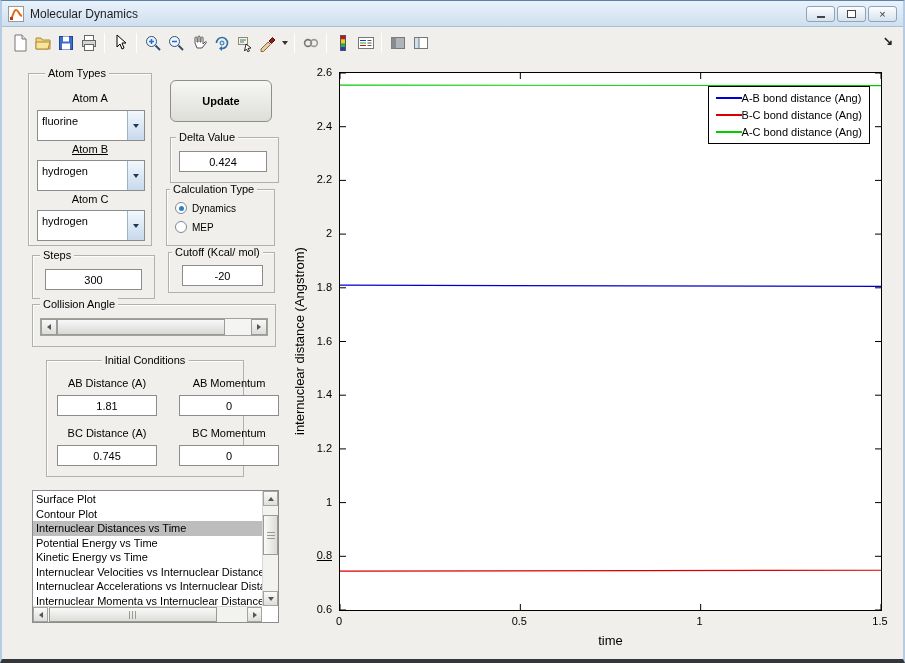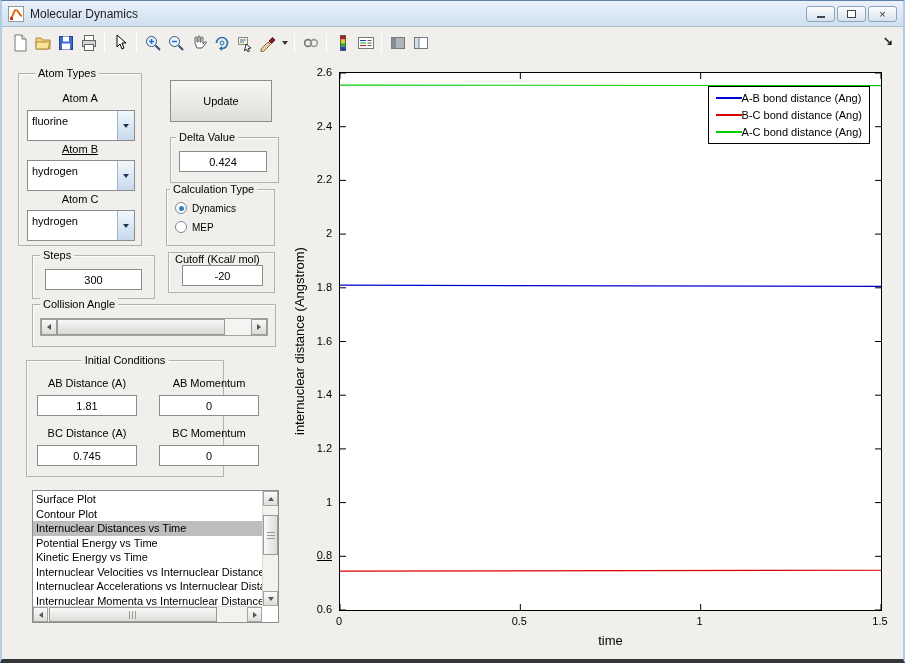--- a/index.html
+++ b/index.html
@@ -44,23 +44,23 @@
   .lbl { position:absolute; font-size:11px; text-align:center; }
   .field {
     position:absolute; height:21px; background:#fff; border:1px solid #8c8c8c;
     font-family:"Liberation Sans",sans-serif; font-size:11px; text-align:center; color:#000;
   }
   .combo { position:absolute; height:31px; background:#fff; border:1px solid #8c8c8c; display:flex; }
   .combo-text { flex:1; font-size:11px; padding:4px 0 0 4px; white-space:nowrap; overflow:hidden; }
   .combo-btn { width:17px; background:linear-gradient(#f2f8fd,#c7d9ec); border-left:1px solid #9fb4c9; display:flex; align-items:center; justify-content:center; }
   .combo-arr { width:0;height:0;border-left:3.5px solid transparent;border-right:3.5px solid transparent;border-top:4px solid #1c3a57; }
   .btn {
-    position:absolute; border:1px solid #8e8e8a; border-radius:0;
+    position:absolute; border:1px solid #8e8e8a; border-radius:6px;
     background:linear-gradient(#f6f6f4,#dedeD9);
-    font-size:11px; display:flex; align-items:center; justify-content:center; cursor:default;
+    font-size:11px; display:flex; align-items:center; justify-content:center; cursor:default;font-weight:bold;
   }
   .radio-row { position:absolute; display:flex; align-items:center; gap:5px; font-size:10px; }
   .radio { width:12px; height:12px; border:1px solid #7a8a99; border-radius:50%; background:#fff; position:relative; flex:0 0 auto; }
   .radio.checked::after { content:''; position:absolute; inset:2.5px; border-radius:50%; background:#2f7fbe; }
   
   .slider { position:absolute; height:18px; display:flex; background:#f4f4f2; border:1px solid #a3a39d; }
   .sl-btn { width:16px; background:linear-gradient(#f8f8f8,#dcdcda); border:1px solid #9b9b95; display:flex; align-items:center; justify-content:center; }
   .sl-thumb { width:168px; background:linear-gradient(#f8f8f8,#d8d8d6); border:1px solid #9b9b95; }
   .arr-l { width:0;height:0;border-top:3.5px solid transparent;border-bottom:3.5px solid transparent;border-right:4px solid #555; }
   .arr-r { width:0;height:0;border-top:3.5px solid transparent;border-bottom:3.5px solid transparent;border-left:4px solid #555; }
@@ -238,21 +238,21 @@
     </div>
     <div class="tbtn">
       <svg width="18" height="18" viewBox="0 0 18 18">
           <rect x="2.5" y="3.5" width="13" height="11" fill="#fff" stroke="#777"></rect>
           <rect x="2.5" y="3.5" width="4.5" height="11" fill="#cfe0f0" stroke="#777"></rect>
         </svg>
     </div>
     <div class="dock-arrow">↘</div>
   </div>
 
-  <div class="group" style="left:16px; top:72px; width:124px; height:173px;padding-left:44px;">
+  <div class="group" style="left:26px; top:72px; width:124px; height:173px;padding-left:44px;">
     <span class="gtitle" style="left:16px;">Atom Types</span>
     <div class="lbl" style="left:0; top:18px; width:100%;">Atom A</div>
     <div class="combo" style="left:8px; top:36px; width:108px;">
       <span class="combo-text">fluorine</span>
       <span class="combo-btn">
           <span class="combo-arr"></span>
         </span>
     </div>
     <div class="lbl" style="left:0; top:69px; width:100%;text-decoration:underline;">Atom B</div>
     <div class="combo" style="left:8px; top:86px; width:108px;">
@@ -288,39 +288,39 @@
       <span>MEP</span>
     </div>
   </div>
 
   <div class="group" style="left:30px; top:254px; width:123px; height:44px;">
     <span class="gtitle" style="left:7px;">Steps</span>
     <input class="field" style="left: 12px; top: 13px; width: 97px;" value="300">
   </div>
 
   <div class="group" style="left:166px; top:251px; width:107px; height:41px;">
-    <span class="gtitle" style="left:3px;margin-top:7px;">Cutoff (Kcal/ mol)</span>
+    <span class="gtitle" style="left:3px;">Cutoff (Kcal/ mol)</span>
     <input class="field" style="left: 13px; top: 12px; width: 81px;" value="-20">
   </div>
 
   <div class="group" style="left:30px; top:303px; width:244px; height:43px;">
     <span class="gtitle" style="left:7px;">Collision Angle</span>
     <div class="slider" style="left:7px; top:13px; width:228px;">
       <span class="sl-btn">
           <span class="arr-l"></span>
         </span>
       <span class="sl-thumb"></span>
       <span style="flex:1;"></span>
       <span class="sl-btn">
           <span class="arr-r"></span>
         </span>
     </div>
   </div>
 
-  <div class="group" style="left:24px; top:359px; width:198px; height:117px;">
+  <div class="group" style="left:44px; top:359px; width:198px; height:117px;">
     <span class="gtitle centered">Initial Conditions</span>
     <div class="lbl" style="left:0; top:16px; width:120px;">AB Distance (A)</div>
     <div class="lbl" style="left:122px; top:16px; width:120px;">AB Momentum</div>
     <input class="field" style="left: 10px; top: 34px; width: 100px;" value="1.81">
     <input class="field" style="left: 132px; top: 34px; width: 100px;" value="0">
     <div class="lbl" style="left:0; top:66px; width:120px;">BC Distance (A)</div>
     <div class="lbl" style="left:122px; top:66px; width:120px;">BC Momentum</div>
     <input class="field" style="left: 10px; top: 84px; width: 100px;" value="0.745">
     <input class="field" style="left: 132px; top: 84px; width: 100px;" value="0">
   </div>

